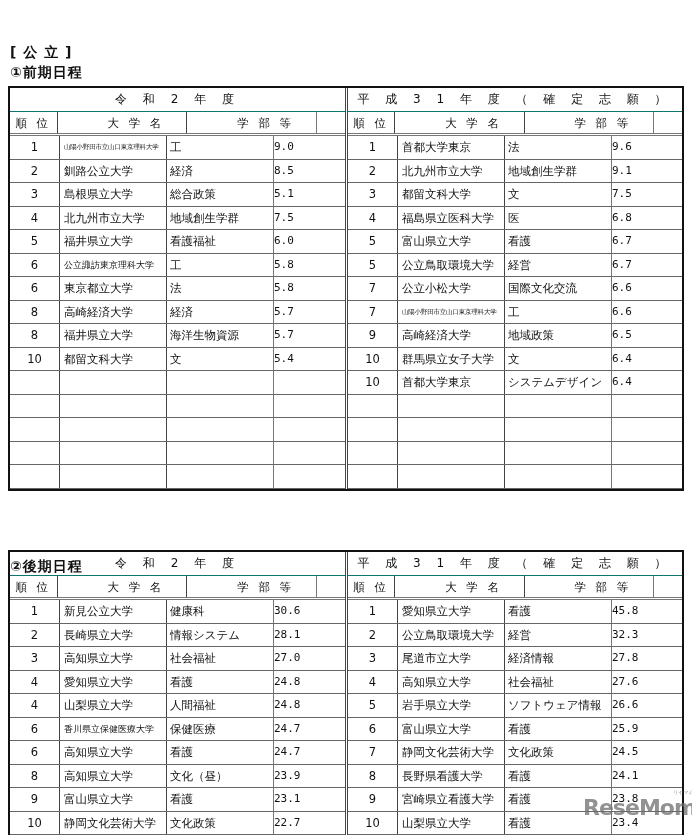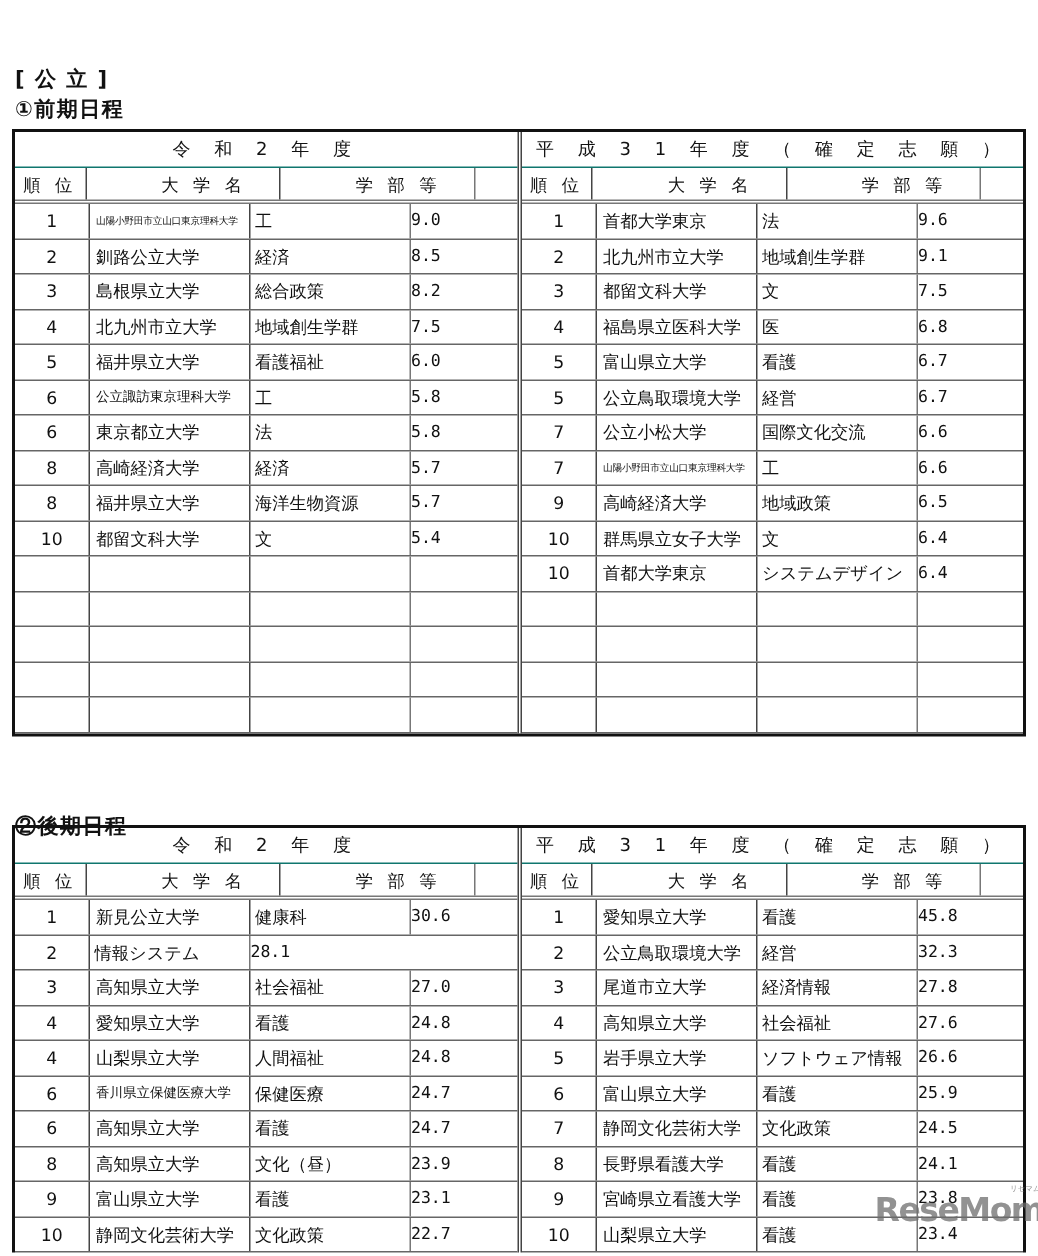--- a/index.html
+++ b/index.html
@@ -50,21 +50,21 @@
       <div class="row">
       <div class="cell c-rank">2</div>
       <div class="cell c-univ">釧路公立大学</div>
       <div class="cell c-dept">経済</div>
       <div class="cell c-rate">8.5</div>
     </div>
       <div class="row">
       <div class="cell c-rank">3</div>
       <div class="cell c-univ">島根県立大学</div>
       <div class="cell c-dept">総合政策</div>
-      <div class="cell c-rate">8.2</div>
+      <div class="cell c-rate">5.1</div>
     </div>
       <div class="row">
       <div class="cell c-rank">4</div>
       <div class="cell c-univ">北九州市立大学</div>
       <div class="cell c-dept">地域創生学群</div>
       <div class="cell c-rate">7.5</div>
     </div>
       <div class="row">
       <div class="cell c-rank">5</div>
       <div class="cell c-univ">福井県立大学</div>
@@ -226,39 +226,40 @@
     </div>
       <div class="row">
       <div class="cell c-rank"></div>
       <div class="cell c-univ"></div>
       <div class="cell c-dept"></div>
       <div class="cell c-rate"></div>
     </div>
     </div>
 </div>
 
-<div class="heading" style="top:542px;font-family:Liberation Serif, serif;">②後期日程</div>
+<div class="heading" style="top:558px;">②後期日程</div>
 
 <div class="tbl-wrap" style="top:550px; border-bottom:none;">
   <div class="half left">
       <div class="year-row">令 和 2 年 度</div>
       <div class="row hdr">
     <div class="cell c-rank">順 位</div>
     <div class="cell c-univ">大 学 名</div>
     <div class="cell c-dept">学 部 等</div>
     <div class="cell c-rate">志願倍率</div>
   </div>
       <div class="row">
       <div class="cell c-rank">1</div>
       <div class="cell c-univ">新見公立大学</div>
       <div class="cell c-dept">健康科</div>
       <div class="cell c-rate">30.6</div>
     </div>
       <div class="row">
       <div class="cell c-rank">2</div>
+      <div class="cell c-univ">長崎県立大学</div>
       <div class="cell c-dept">情報システム</div>
       <div class="cell c-rate">28.1</div>
     </div>
       <div class="row">
       <div class="cell c-rank">3</div>
       <div class="cell c-univ">高知県立大学</div>
       <div class="cell c-dept">社会福祉</div>
       <div class="cell c-rate">27.0</div>
     </div>
       <div class="row">

